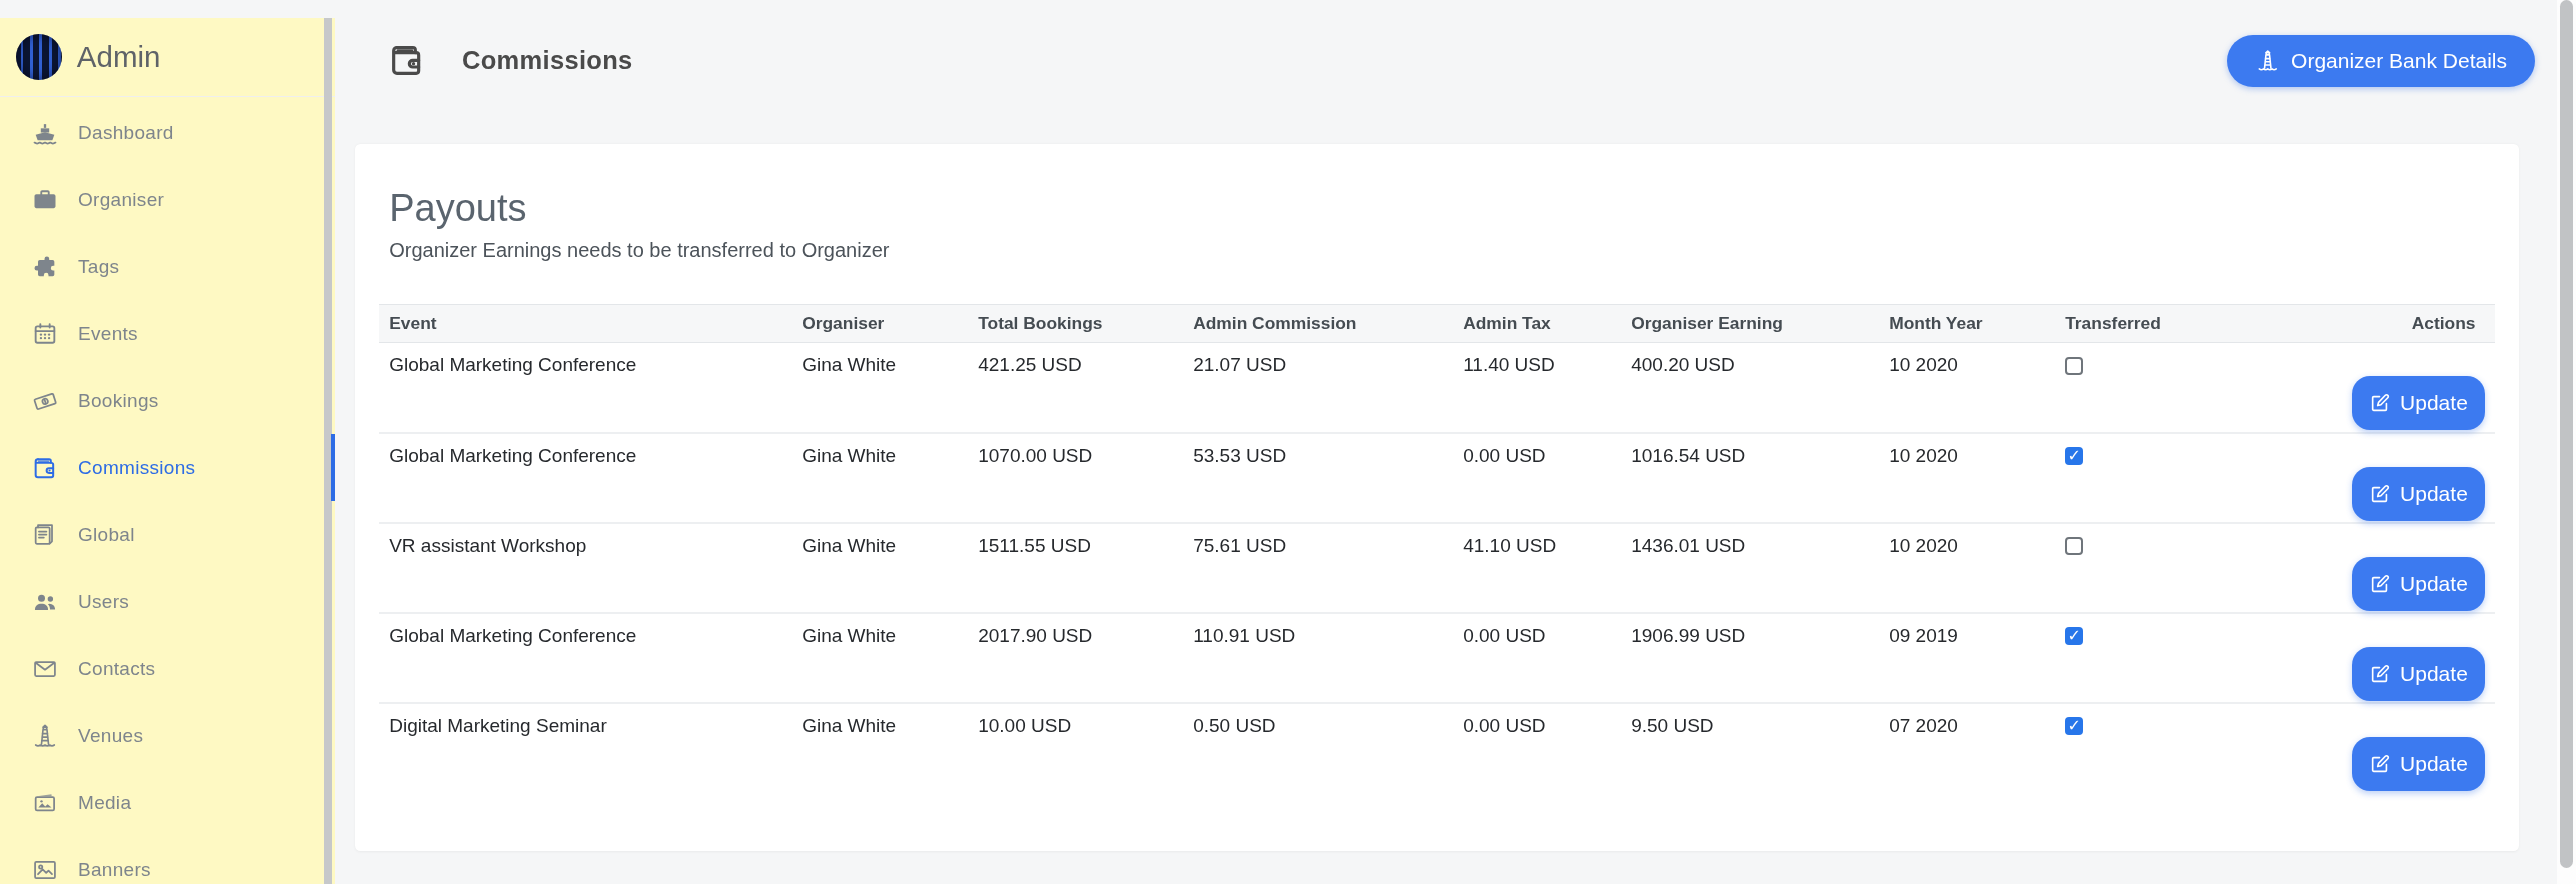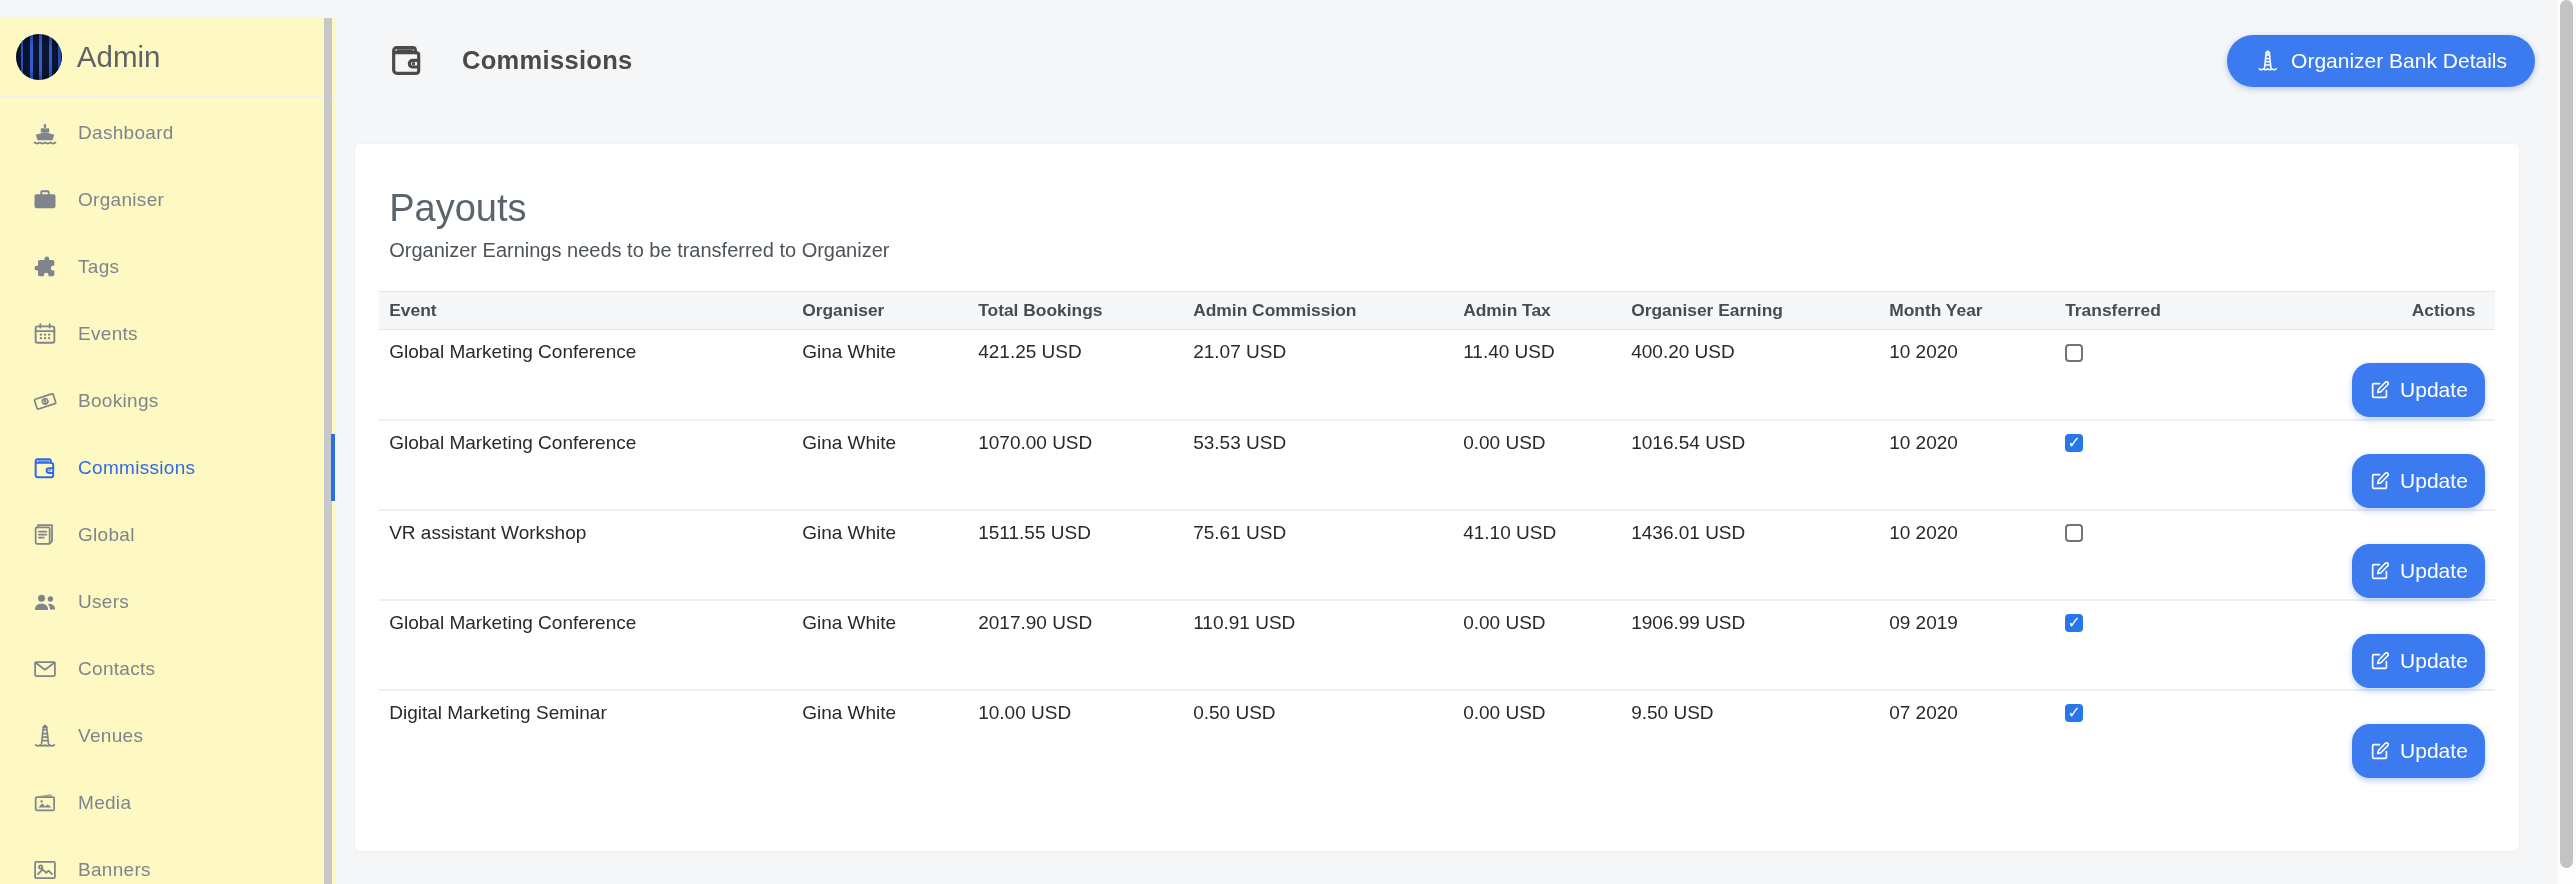--- a/index.html
+++ b/index.html
@@ -58,21 +58,21 @@
   }
   .bank-btn .btn-icon svg { width: 25.5px; height: 25.5px; display: block; }
   
   .card {
     position: absolute; left: 19.5px; top: 144px; width: 2164px; height: 707px;
     background: #fff; border-radius: 5.4px; padding: 0 24px;
     box-shadow: 0 0.7px 2.7px rgba(0,0,0,.05);
   }
   .payouts-heading { margin: 43px 0 0 10.7px; font-size: 38px; font-weight: 400; color: #5a646e; }
   .payouts-subtitle { margin: 9.4px 0 0 10.7px; font-size: 20px; color: #4c535a; }
-  table.payouts { margin-top: 29px; width: 2116px; border-collapse: collapse; table-layout: fixed; }
+  table.payouts { margin-top: 42px; width: 2116px; border-collapse: collapse; table-layout: fixed; }
   col.c1{width:413px} col.c2{width:176px} col.c3{width:215px} col.c4{width:270px}
   col.c5{width:168px} col.c6{width:258px} col.c7{width:176px} col.c8{width:282px} col.c9{width:158px}
   thead th {
     height: 38px; background: #f6f7f8; text-align: left; vertical-align: middle;
     font-size: 17.4px; font-weight: 700; color: #454c52; padding: 0 0 0 10.7px;
     border-top: 1.3px solid #e3e6e9; border-bottom: 1.3px solid #e3e6e9;
   }
   thead th.actions { text-align: right; padding-right: 19px; }
   tbody td {
     height: 90px; vertical-align: top; padding: 10.7px 0 0 10.7px;

